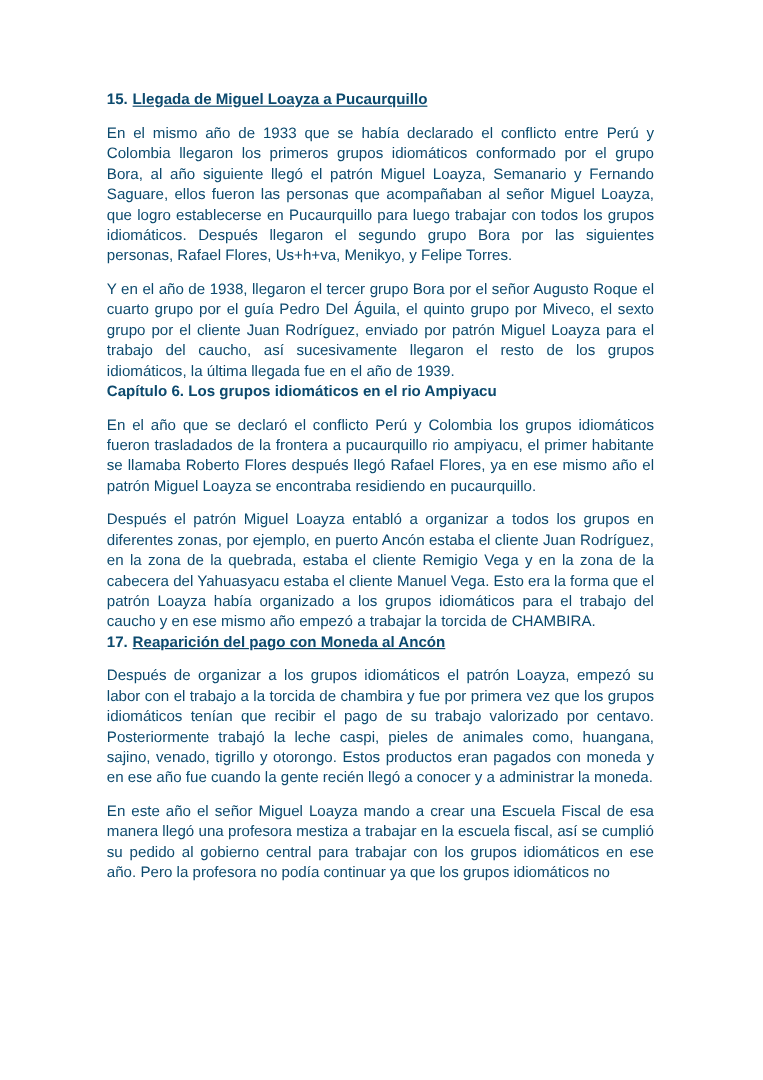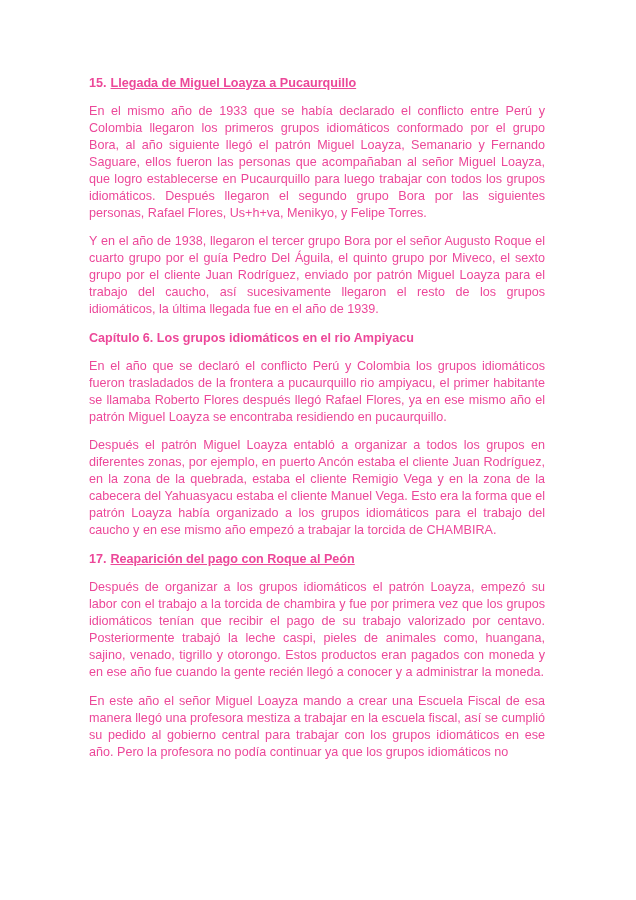--- a/index.html
+++ b/index.html
@@ -1,26 +1,26 @@
 <!DOCTYPE html>
 <html><head>
 <meta charset="utf-8">
 <style>
   html, body { margin: 0; padding: 0; background: #ffffff; }
   body { width: 636px; height: 900px; position: relative; overflow: hidden; }
   .page {
     position: absolute; left: 89px; top: 75px; width: 456px;
     font-family: "Liberation Sans", sans-serif; font-size: 12.6px; line-height: 17px;
-    color: #ec4899;
+    color: #0c4a6e;
   }
   .h { font-weight: bold; margin: 0; }
   .h .num { margin-right: 4px; }
   .h .u { text-decoration: underline; }
   p.body { margin: 11px 0 0 0; text-align: justify; }
-  .sec { margin-top: 12px; }
+  .sec { }
   .chap { font-weight: bold; margin: 0; }
 </style>
 </head>
 <body>
 
 <div class="page">
 
   <div>
     <p class="h">
       <span class="num">15.</span><span class="u">Llegada de Miguel Loayza a Pucaurquillo</span>
@@ -30,21 +30,21 @@
   </div>
 
   <div class="sec">
     <p class="chap">Capítulo 6. Los grupos idiomáticos en el rio Ampiyacu</p>
     <p class="body">En el año que se declaró el conflicto Perú y Colombia los grupos idiomáticos fueron trasladados de la frontera a pucaurquillo rio ampiyacu, el primer habitante se llamaba Roberto Flores después llegó Rafael Flores, ya en ese mismo año el patrón Miguel Loayza se encontraba residiendo en pucaurquillo.</p>
     <p class="body">Después el patrón Miguel Loayza entabló a organizar a todos los grupos en diferentes zonas, por ejemplo, en puerto Ancón estaba el cliente Juan Rodríguez, en la zona de la quebrada, estaba el cliente Remigio Vega y en la zona de la cabecera del Yahuasyacu estaba el cliente Manuel Vega. Esto era la forma que el patrón Loayza había organizado a los grupos idiomáticos para el trabajo del caucho y en ese mismo año empezó a trabajar la torcida de CHAMBIRA.</p>
   </div>
 
   <div class="sec">
     <p class="h">
-      <span class="num">17.</span><span class="u">Reaparición del pago con Roque al Peón</span>
+      <span class="num">17.</span><span class="u">Reaparición del pago con Moneda al Ancón</span>
     </p>
     <p class="body">Después de organizar a los grupos idiomáticos el patrón Loayza, empezó su labor con el trabajo a la torcida de chambira y fue por primera vez que los grupos idiomáticos tenían que recibir el pago de su trabajo valorizado por centavo. Posteriormente trabajó la leche caspi, pieles de animales como, huangana, sajino, venado, tigrillo y otorongo. Estos productos eran pagados con moneda y en ese año fue cuando la gente recién llegó a conocer y a administrar la moneda.</p>
   </div>
 
   <div class="sec">
     <p class="body">En este año el señor Miguel Loayza mando a crear una Escuela Fiscal de esa manera llegó una profesora mestiza a trabajar en la escuela fiscal, así se cumplió su pedido al gobierno central para trabajar con los grupos idiomáticos en ese año. Pero la profesora no podía continuar ya que los grupos idiomáticos no</p>
   </div>
 
 </div>
 

